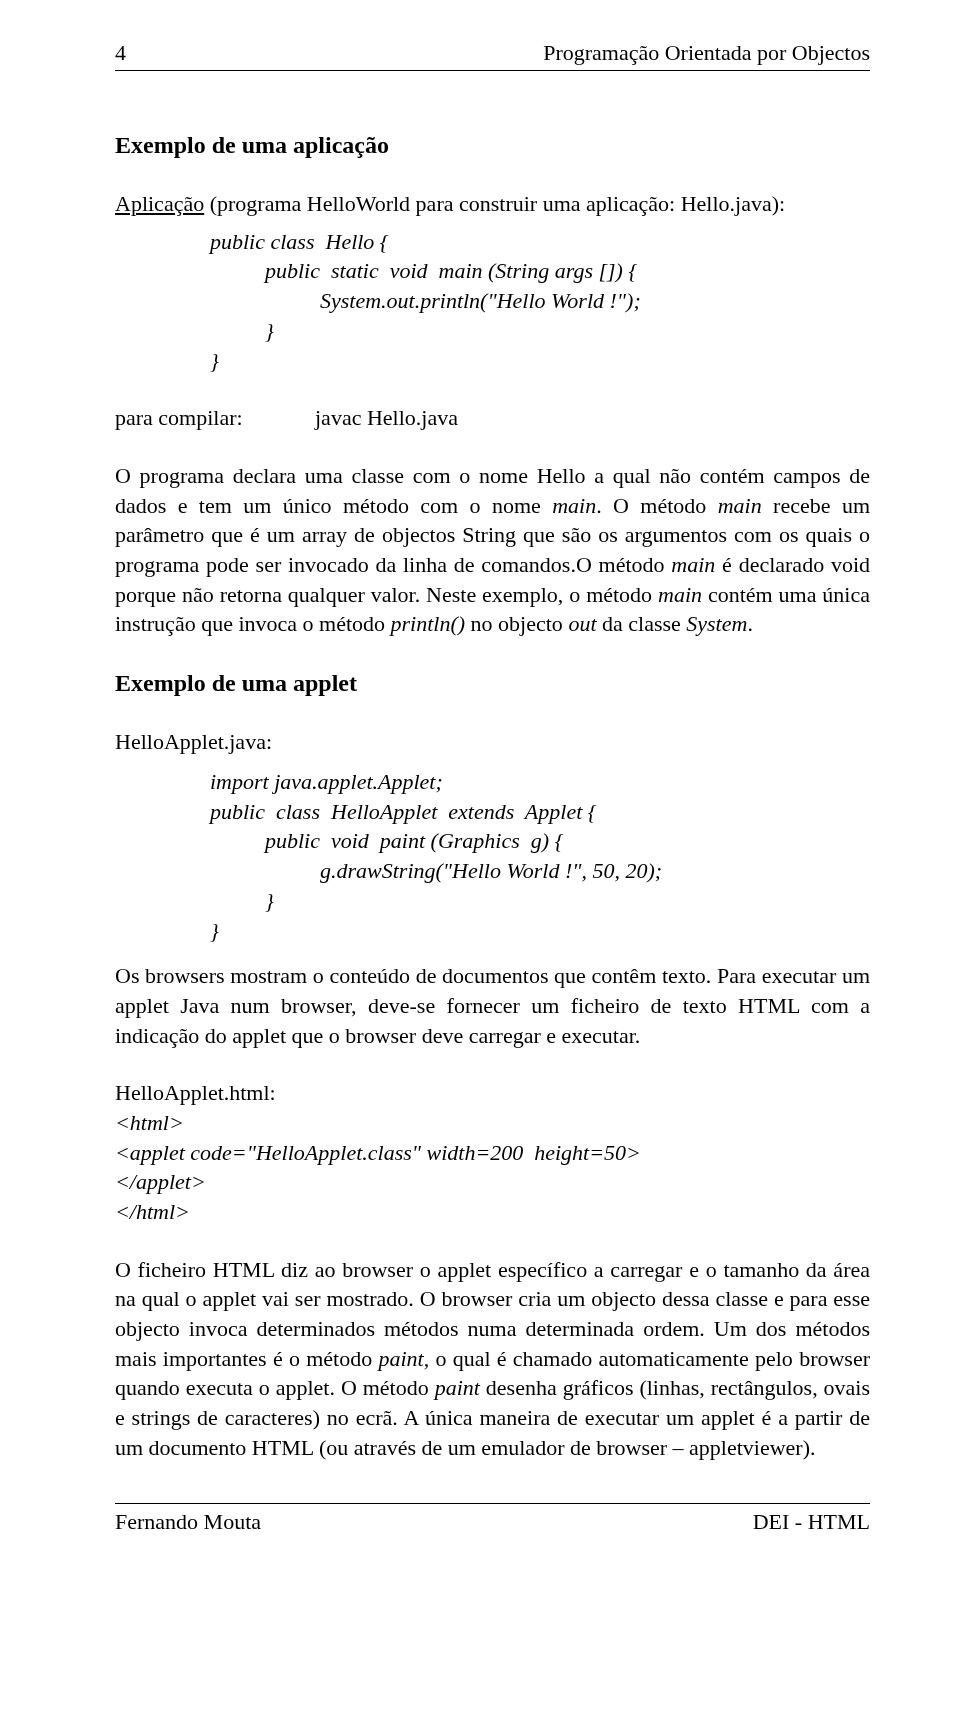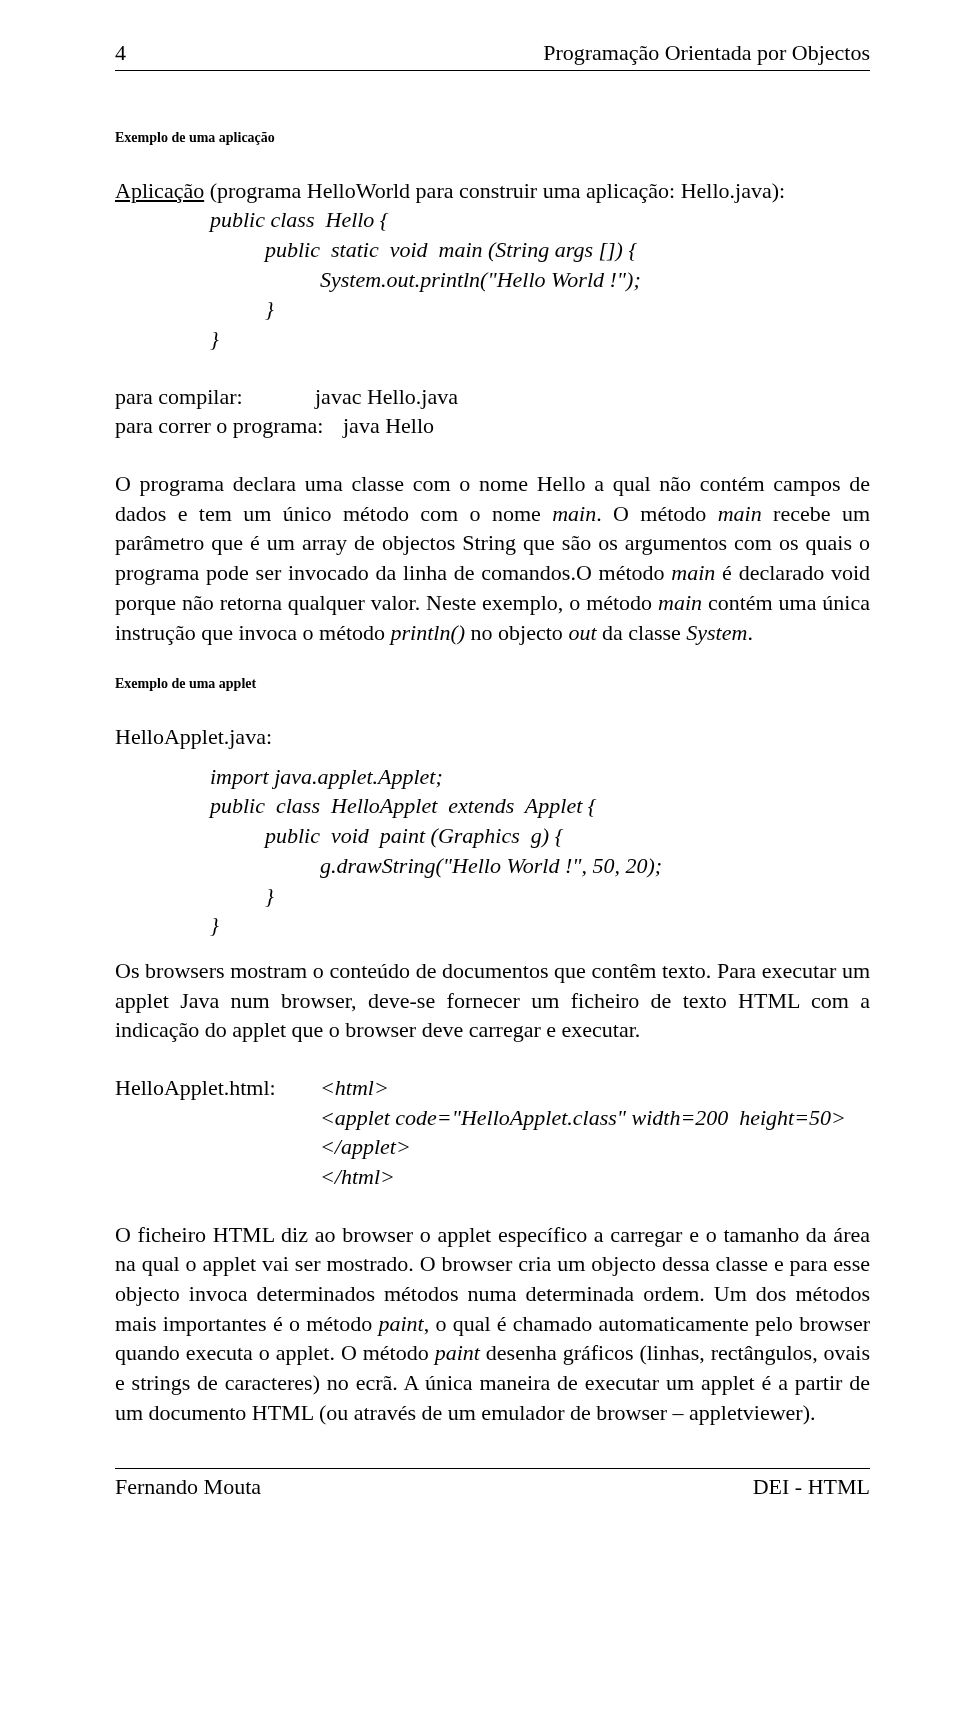--- a/index.html
+++ b/index.html
@@ -11,32 +11,32 @@
       min-height: 1710px;
       padding: 38px 90px 50px 115px;
       font-size: 22px;
       line-height: 1.35;
       position: relative;
     }
     .header-row { display: flex; justify-content: space-between; font-size: 22px; }
     .hr-line { border: none; border-top: 1px solid #000; margin-top: 2px; margin-bottom: 58px; }
     .hr-line-bottom { border: none; border-top: 1px solid #000; margin-top: 40px; margin-bottom: 3px; }
     .footer-row { display: flex; justify-content: space-between; font-size: 22px; text-align: center; }
-    h2.section { font-weight: bold; font-size: 14px; margin-bottom: 28px; }
-    .subtitle { }
+    h2.section { font-weight: bold; font-size: 24px; margin-bottom: 28px; }
+    .subtitle { margin-bottom: 8px; }
     .subtitle u { text-decoration: underline; }
     .code-block { margin: 0 0 28px 95px; }
     .code-block div { font-style: italic; white-space: pre; }
     .tab-row { display: flex; margin-bottom: 0; align-items: flex-end; }
     .tab-row .left { width: 200px; flex: none; }
     .tab-row .right { }
     .para { text-align: justify; margin-bottom: 28px; }
     .applet-code { margin: 4px 0 16px 95px; font-style: italic; }
     .applet-code .line { white-space: pre; }
-    .html-block { display: flex; margin-bottom: 28px; }
+    .html-block { display: flex; margin-bottom: 28px; flex-direction: column; }
     .html-block .left { width: 205px; flex: none; }
     .html-block .right { font-style: italic; }
     .html-block .right div { white-space: pre; }
     .italic { font-style: italic; }
   </style>
 </head>
 <body>
 
 <div class="header-row">
   <span>4</span>
@@ -55,24 +55,20 @@
   <div>          public  static  void  main (String args []) {</div>
   <div>                    System.out.println("Hello World !");</div>
   <div>          }</div>
   <div>}</div>
 </div>
 
 <div style="margin-bottom: 28px;">
   <div class="tab-row">
     <span class="left">para compilar:</span>
     <span class="right">javac  Hello.java</span>
-  </div>
-  <div class="tab-row">
-    <span class="left" style="width: 228px;">para correr o programa:</span>
-    <span class="right">java  Hello</span>
   </div>
 </div>
 
 <p class="para">
   <span>O programa declara uma classe com o nome Hello a qual não contém campos de dados e tem um único método com o nome </span><span class="italic">main</span><span>. O método </span><span class="italic">main</span><span> recebe um parâmetro que é um array de objectos String que são os argumentos com os quais o programa pode ser invocado da linha de comandos.O método </span><span class="italic">main</span><span> é declarado void porque não retorna qualquer valor. Neste exemplo, o método </span><span class="italic">main</span><span> contém uma única instrução que invoca o método </span><span class="italic">println()</span><span> no objecto </span><span class="italic">out</span><span> da classe </span><span class="italic">System</span><span>.</span>
 </p>
 
 <h2 class="section">Exemplo de uma applet</h2>
 
 <p class="tight" style="margin-bottom:10px;">HelloApplet.java:</p>

